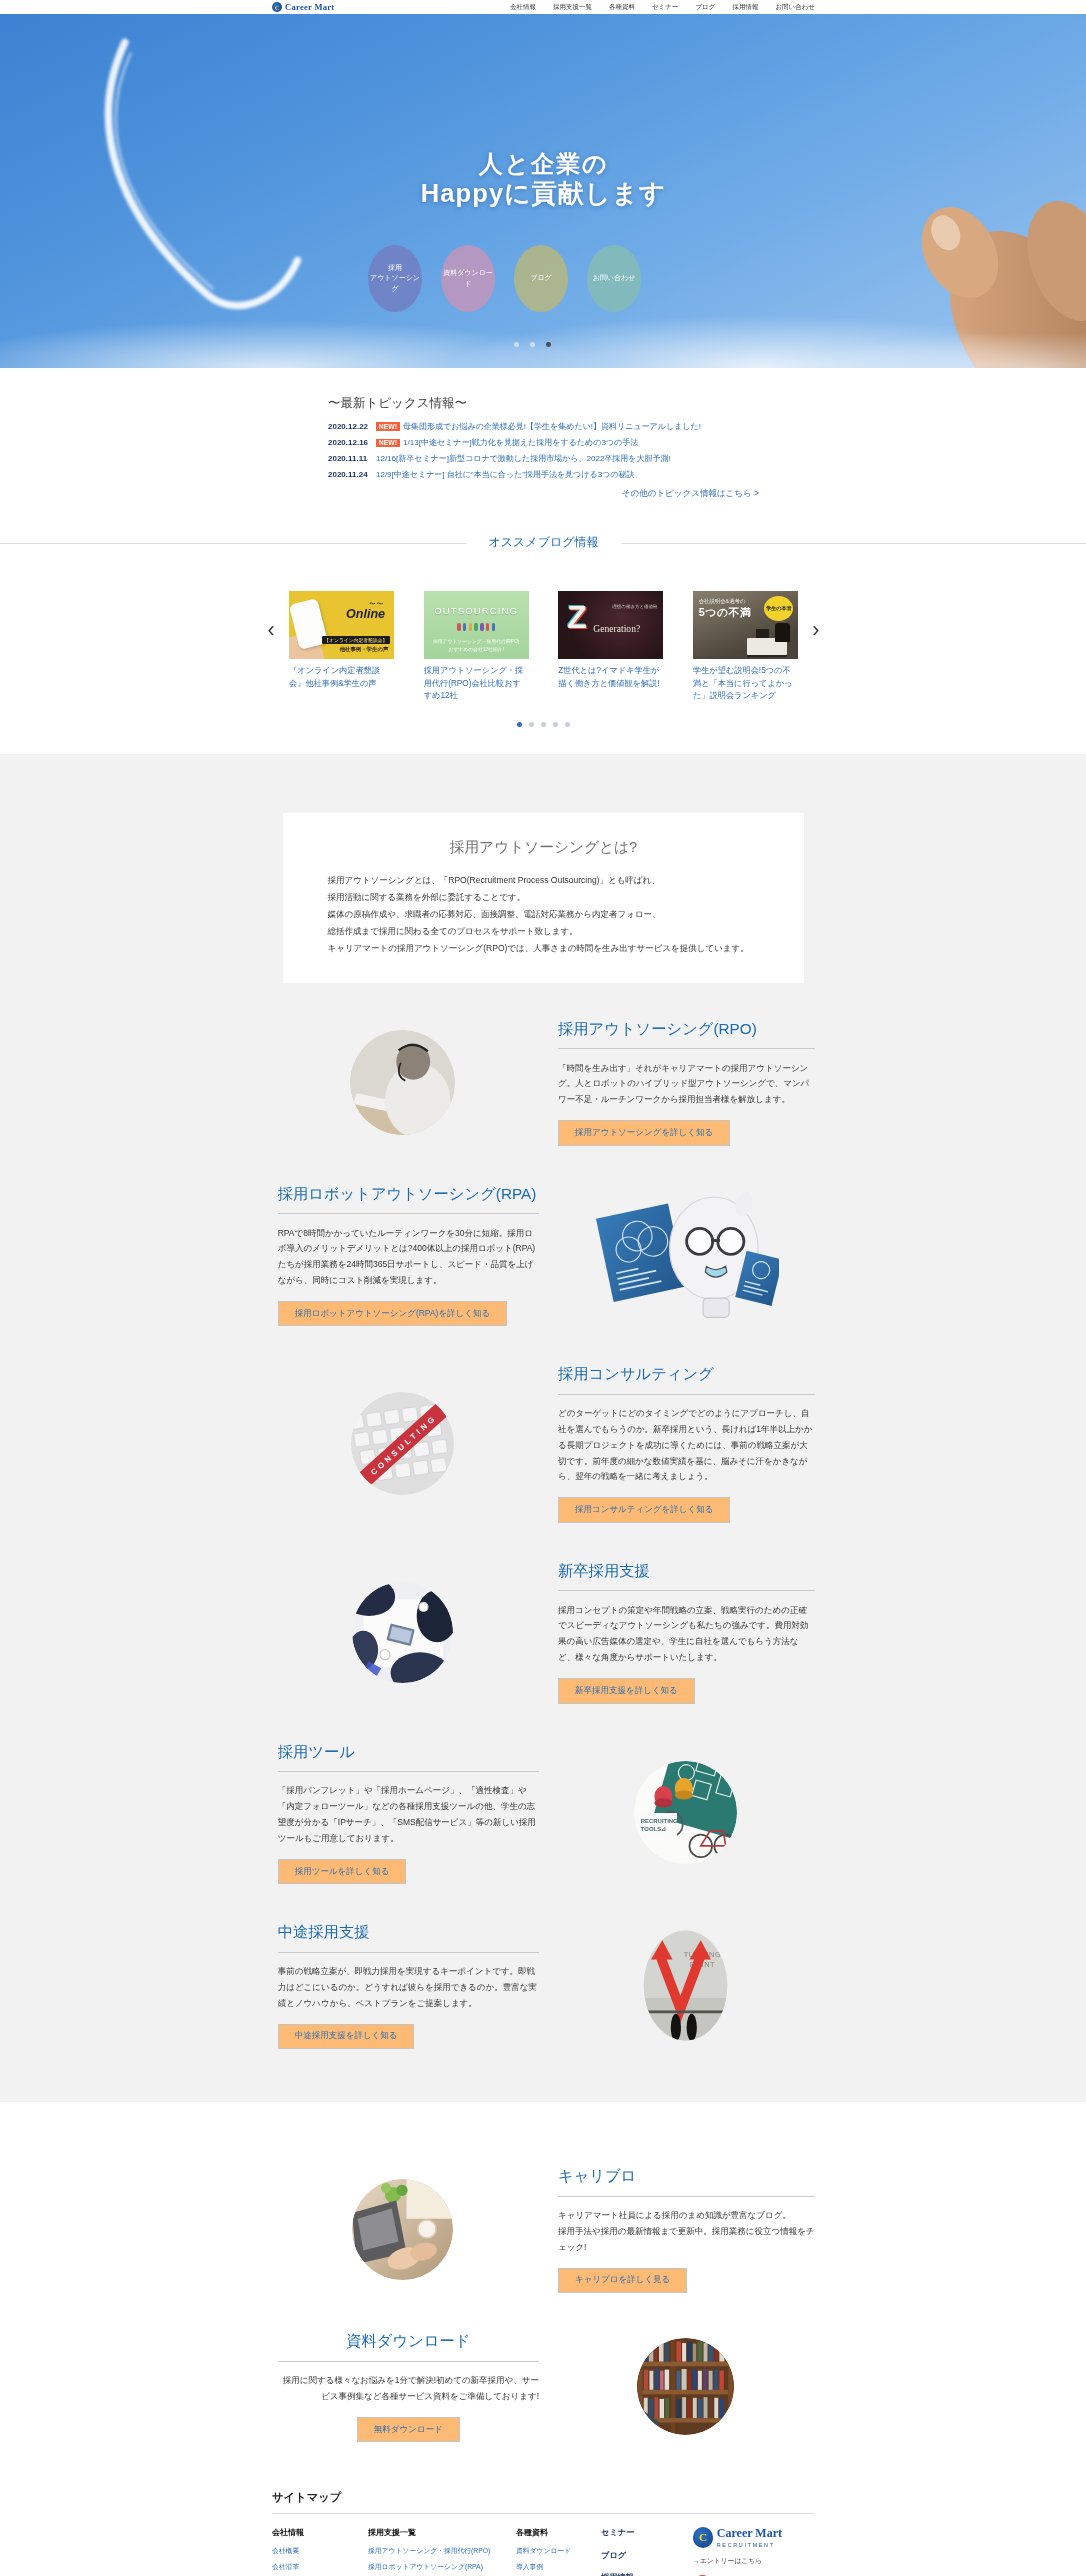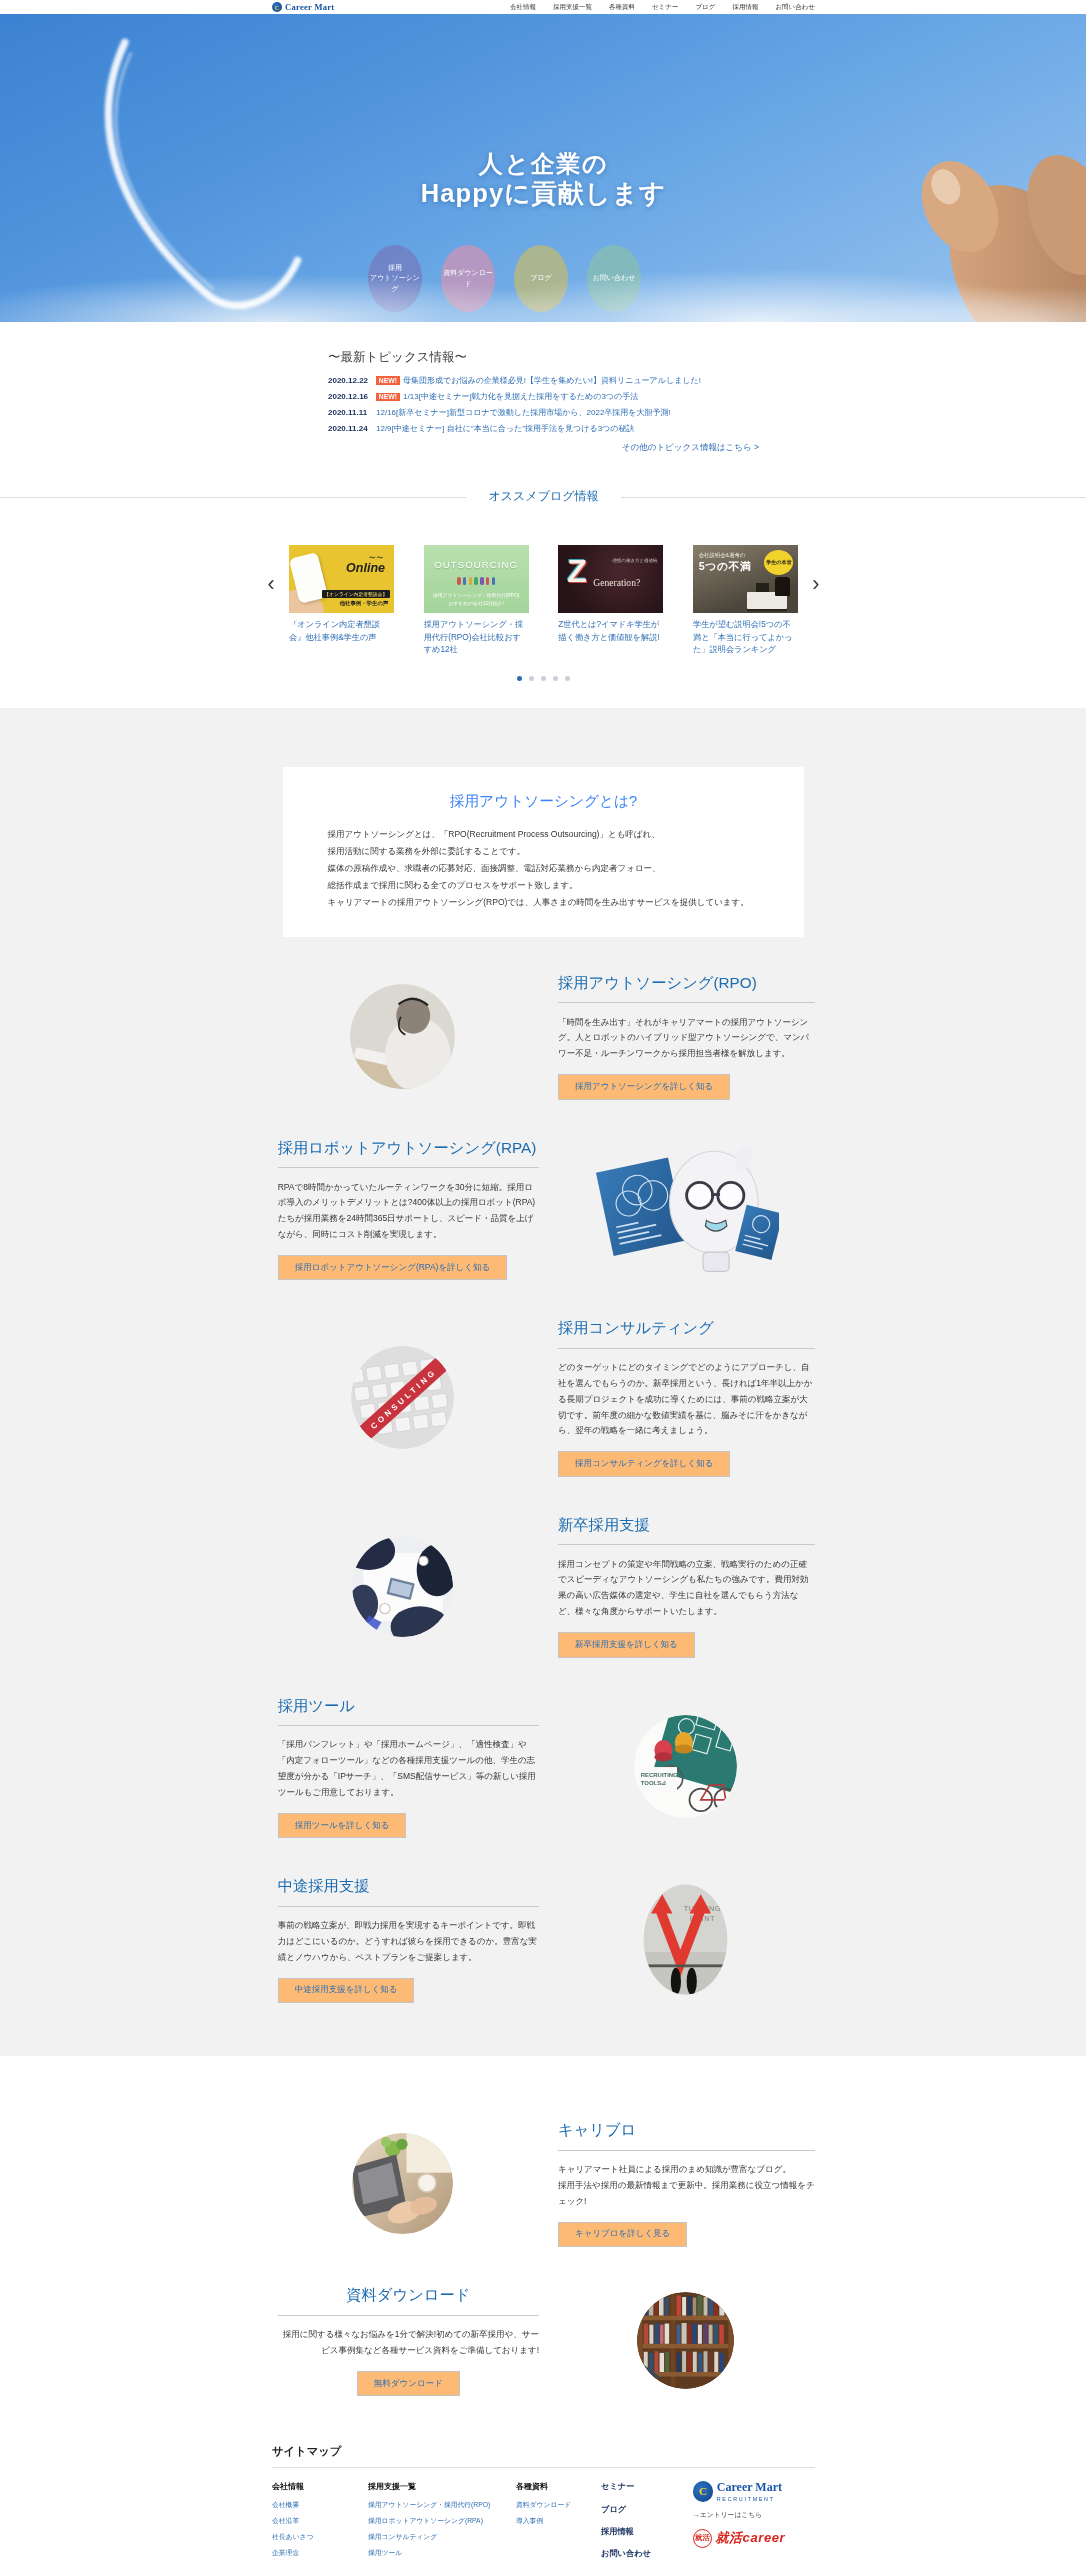--- a/index.html
+++ b/index.html
@@ -9,21 +9,21 @@
   
   .header { height:14px; background:#fff; display:flex; align-items:center; }
   .header-inner { width:543px; margin:0 auto; display:flex; align-items:center; justify-content:space-between; }
   .logo { display:flex; align-items:center; gap:2.8px; cursor:pointer; }
   .logo-mark { width:10.2px; height:10.2px; border-radius:50%; background:radial-gradient(circle at 35% 35%, #2b74c4, #123f86); color:#ffd427; font-weight:bold; font-size:6.8px; display:flex; align-items:center; justify-content:center; font-family:"Liberation Serif", serif; }
   .logo-text { font-family:"Liberation Serif", serif; font-weight:bold; font-size:8.5px; color:#1853a4; letter-spacing:0.3px; }
   .nav { display:flex; gap:17px; }
   .nav span { font-size:6.5px; color:#333; cursor:pointer; }
 
   
-  .hero { position:relative; height:308px; overflow:hidden;
+  .hero { position:relative; height:354px; overflow:hidden;
     background:linear-gradient(155deg,#3c82d2 0%,#4f93dc 30%,#6ca9e6 60%,#9cc5ef 100%); }
   .hero-haze { position:absolute; left:0; right:0; bottom:0; height:79px;
     background:radial-gradient(45% 68px at 25% 100%, rgba(255,255,255,.75), rgba(255,255,255,0) 70%),
                radial-gradient(40% 74px at 70% 100%, rgba(255,255,255,.8), rgba(255,255,255,0) 72%),
                radial-gradient(30% 51px at 95% 100%, rgba(255,255,255,.5), rgba(255,255,255,0) 70%); }
   .contrail { position:absolute; left:40px; top:17px; }
   .hand { position:absolute; right:-17px; bottom:-22.6px; }
   .hero-head { position:absolute; top:135px; left:0; right:0; text-align:center; color:#fff;
     text-shadow:0 1.1px 5.7px rgba(20,70,130,.45); line-height:1.22; }
   .hero-head .l1 { font-size:24px; font-weight:600; letter-spacing:1.7px; }
@@ -86,21 +86,21 @@
   .art4 .t1 { position:absolute; left:5.7px; top:6.8px; color:#f4f2ec; font-size:5.4px; }
   .art4 .t2 { position:absolute; left:5.7px; top:14.7px; color:#fff; font-size:10.8px; font-weight:bold; letter-spacing:0.6px; }
   .art4 .bubble { position:absolute; right:4.5px; top:4.5px; width:29px; height:25px; background:#f2d32c; border-radius:50%; display:flex; align-items:center; justify-content:center; color:#1c1c1c; font-size:5.1px; font-weight:bold; }
   .art4 .desk { position:absolute; right:11.3px; bottom:4.5px; width:40px; height:17px; background:#ece9e2; border-radius:1.1px; box-shadow:0 2.3px 0 #2a261f; }
   .art4 .fig { position:absolute; right:8px; bottom:17px; width:14.7px; height:19px; background:#17140f; border-radius:3.4px 3.4px 1.1px 1.1px; }
   .art4 .pc { position:absolute; right:29px; bottom:20.4px; width:12.5px; height:10.2px; background:#23201a; }
 
   
   .grayzone { background:#f2f2f2; padding-top:59px; padding-bottom:34px; }
   .about-card { width:521px; margin:0 auto 17px; background:#fff; padding:25px 0 26px; }
-  .about-title { text-align:center; font-size:14.7px; color:#3b82f6; font-weight:500; }
+  .about-title { text-align:center; font-size:14.7px; color:#737373; font-weight:500; }
   .about-text { width:432px; margin:14.7px auto 0; font-size:8.5px; line-height:2; white-space:pre-line; color:#333; }
 
   .svc-row { width:543px; margin:0 auto; display:flex; align-items:center; padding:19px 0; }
   .svc-media { flex:0 0 260px; display:flex; justify-content:center; align-items:center; }
   .svc-body { flex:1; }
   .media-left .svc-body { padding-left:26px; }
   .media-right { flex-direction:row-reverse; }
   .media-right .svc-body { padding-left:5.7px; padding-right:16px; }
   .svc-title { font-size:15.3px; color:#1b6bb0; font-weight:500; line-height:1.35; margin-bottom:9px; }
   .svc-divider { border-top:0.6px solid #c9c9c9; margin-bottom:11.3px; }

